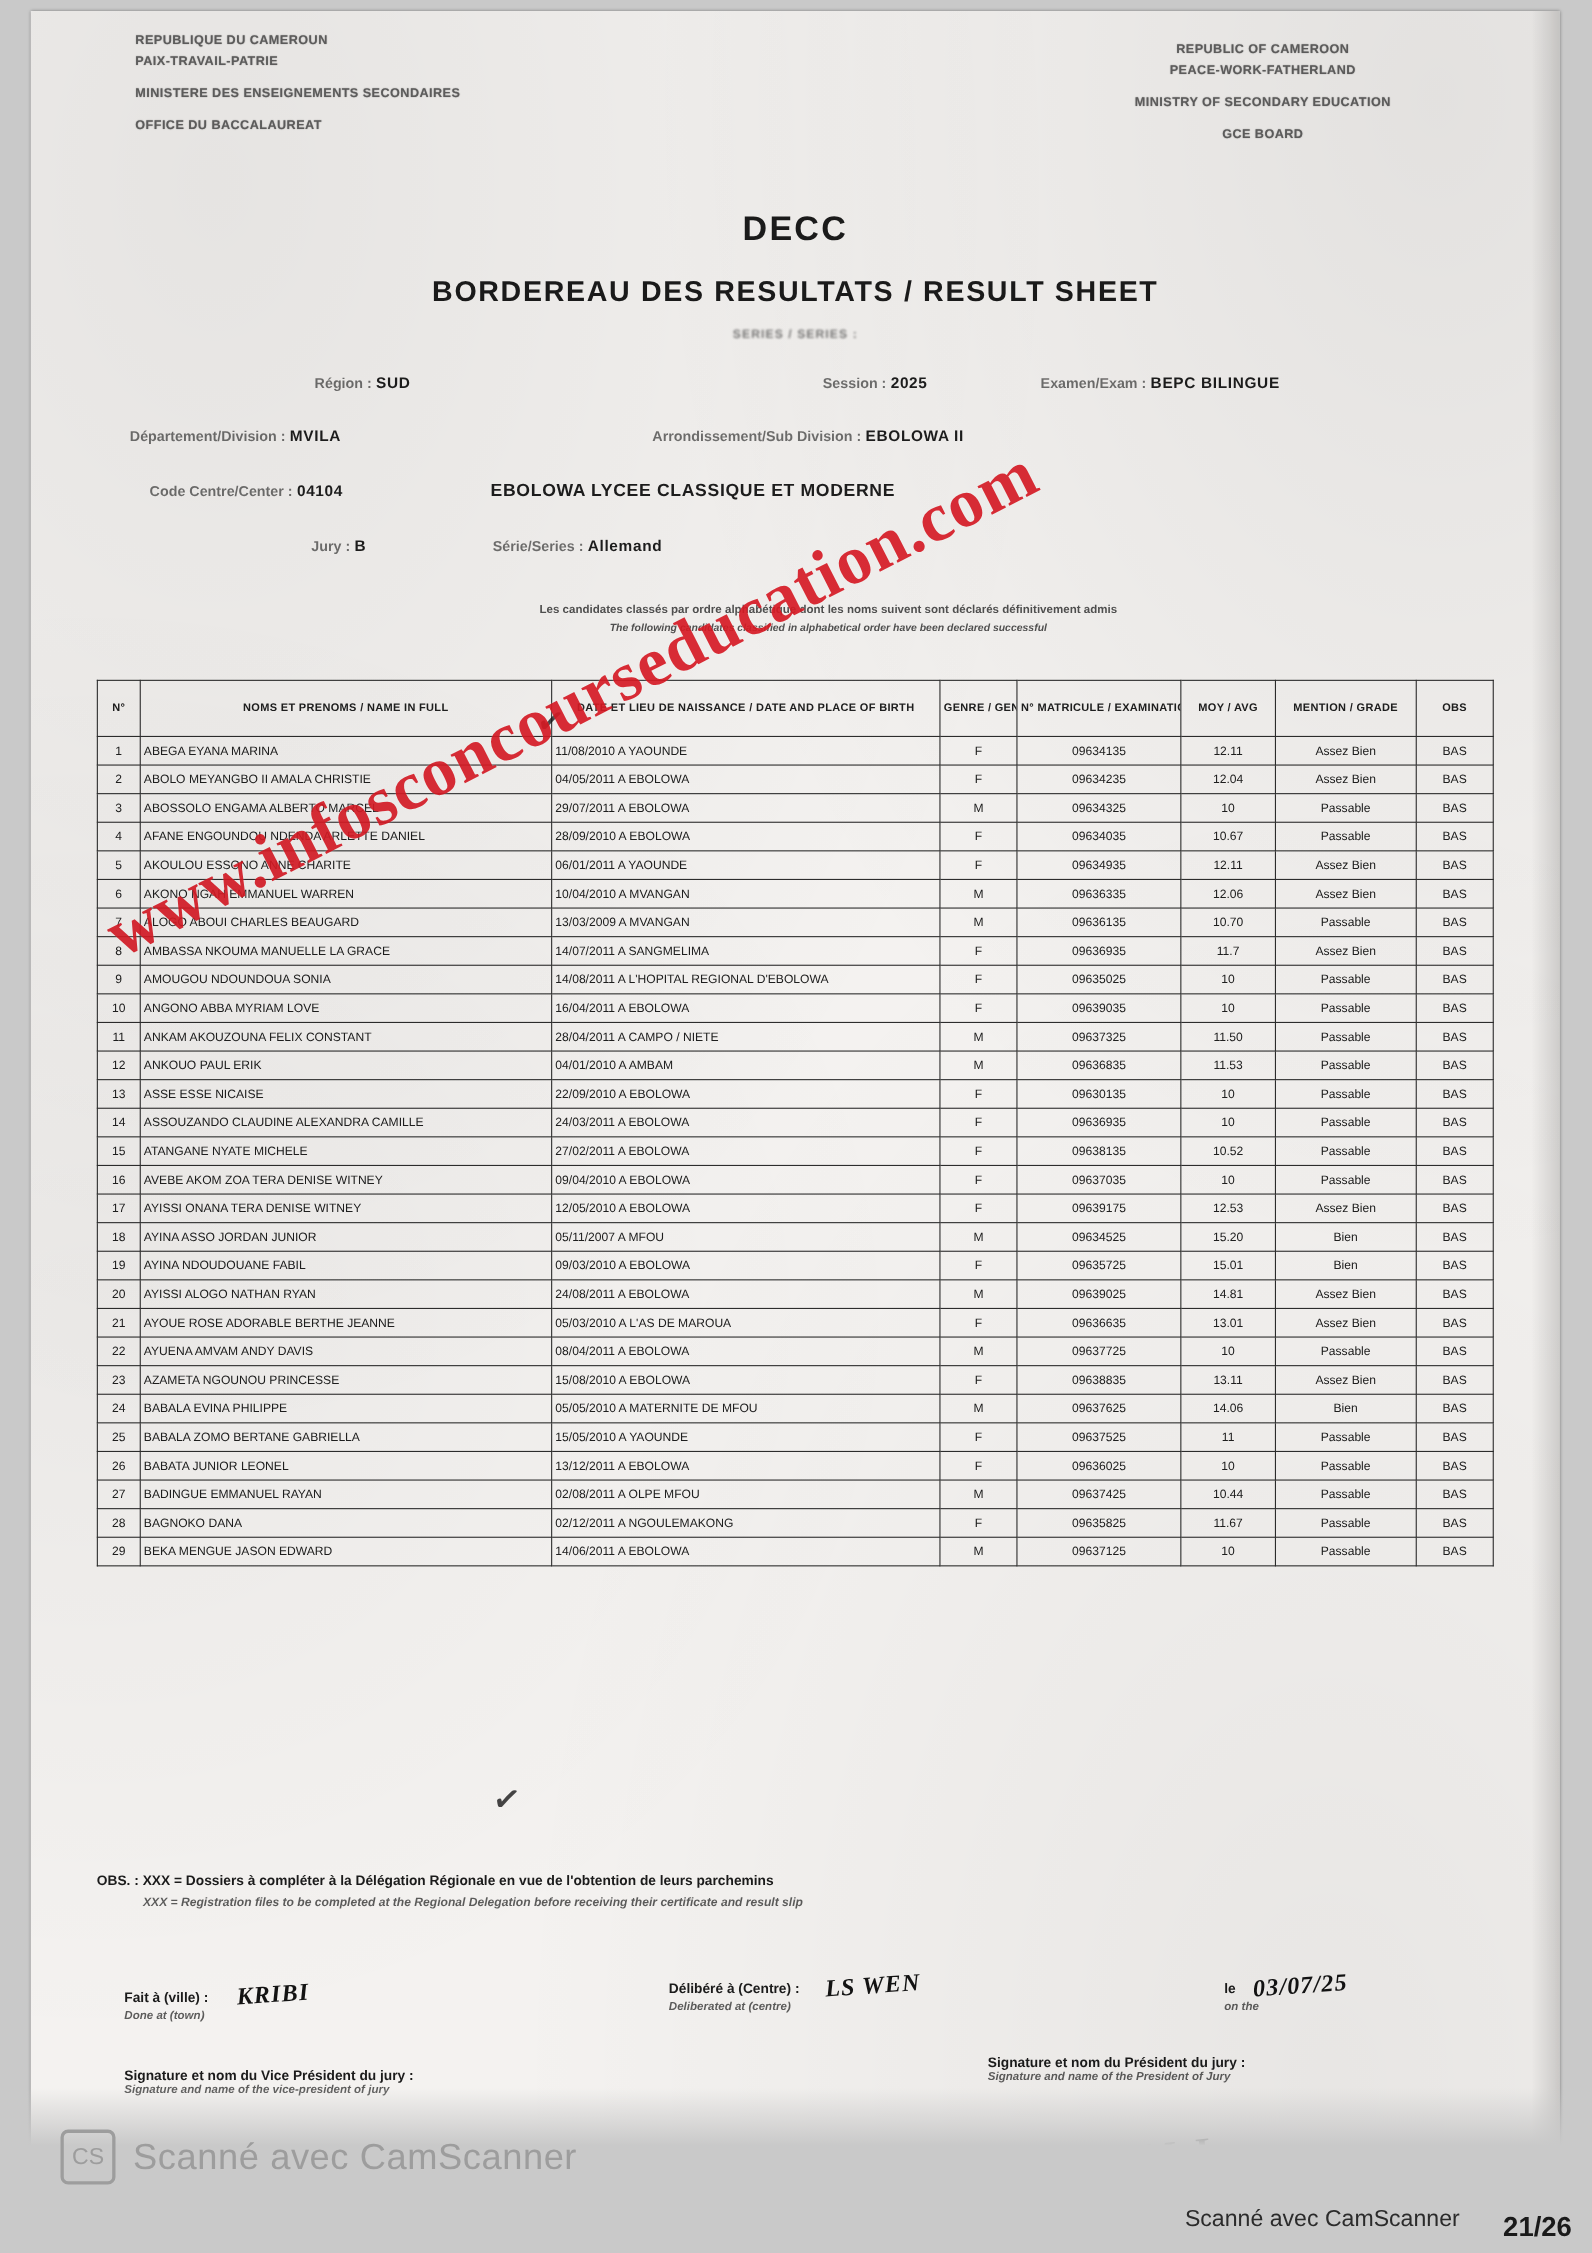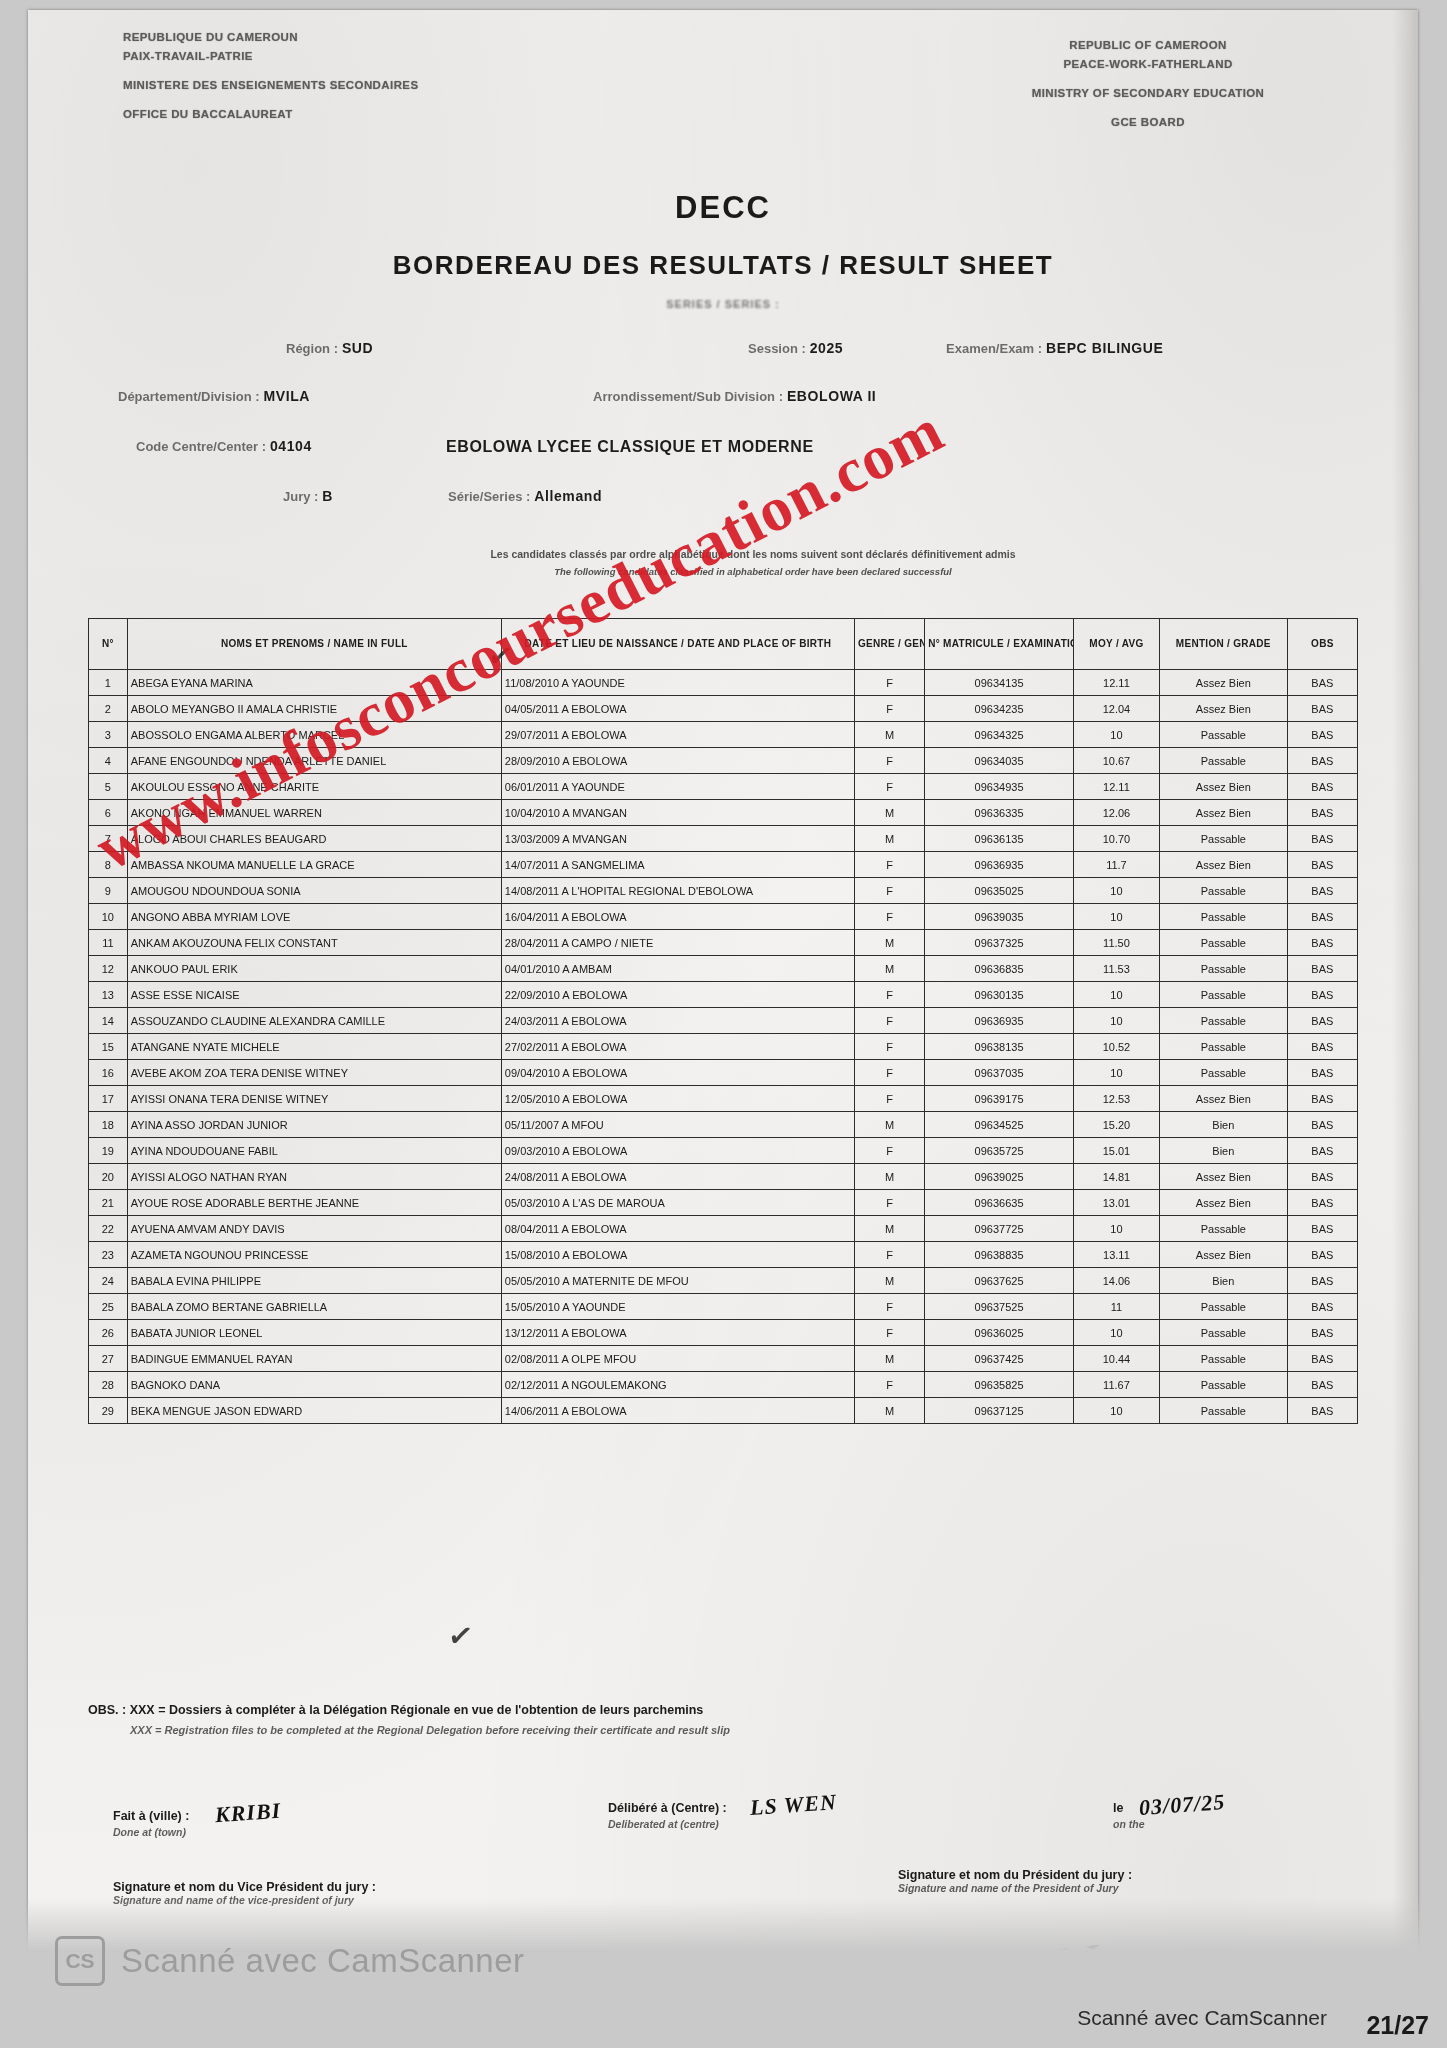--- a/index.html
+++ b/index.html
@@ -134,21 +134,21 @@
     z-index:8;
   }
   .cam1{
     position:absolute;left:55px;bottom:62px;z-index:9;
     display:flex;align-items:center;gap:16px;
     color:#9d9d9d;font-size:33px;letter-spacing:.5px;
   }
   .cslogo{
     width:44px;height:44px;border:3px solid #9d9d9d;border-radius:7px;
     display:flex;align-items:center;justify-content:center;
-    font-size:21px;font-weight:bold;color:#9d9d9d;letter-spacing:0;
+    font-size:21px;font-weight:normal;color:#9d9d9d;letter-spacing:0;
   }
   .cam2{
     position:absolute;right:120px;bottom:18px;z-index:9;
     color:#2b2b2b;font-size:21px;
   }
   .pagenum{
     position:absolute;right:18px;bottom:8px;z-index:9;
     color:#1a1a1a;font-size:25px;font-weight:bold;
   }
   .edge{
@@ -577,13 +577,13 @@
   <div class="edge"></div>
 </div>
 
 <div class="cam-bar"></div>
 
 <div class="cam1">
   <span class="cslogo">CS</span>
   <span>Scanné avec CamScanner</span>
 </div>
 <div class="cam2">Scanné avec CamScanner</div>
-<div class="pagenum">21/27</div>
+<div class="pagenum">21/26</div>
 
 </body></html>

